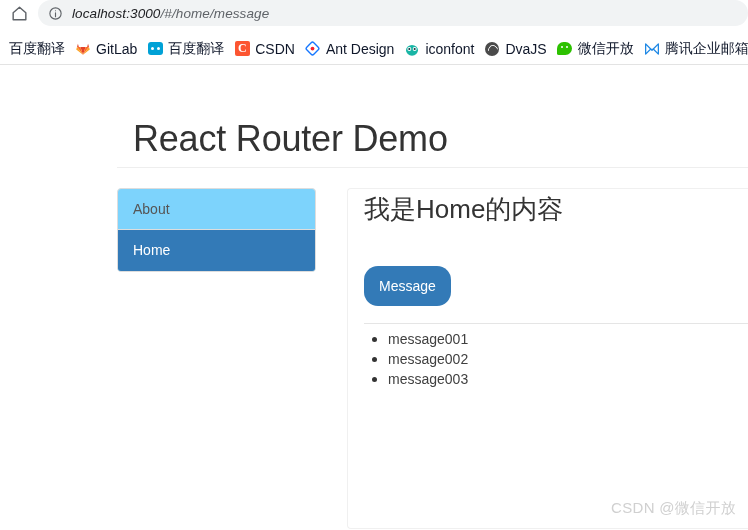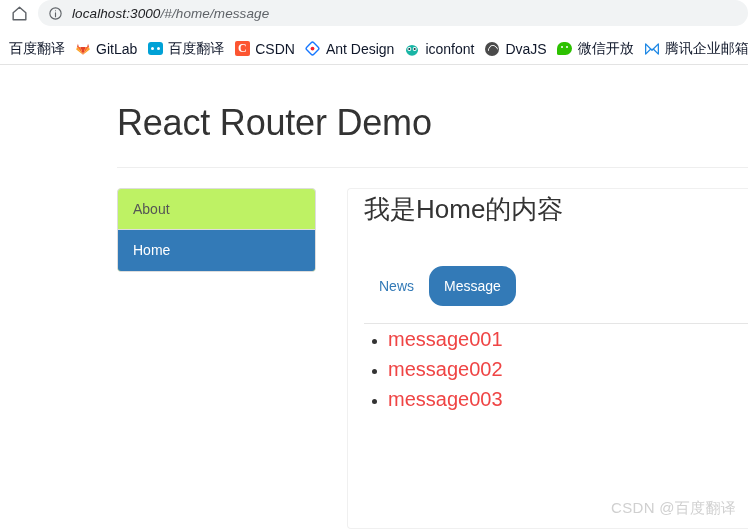--- a/index.html
+++ b/index.html
@@ -179,21 +179,21 @@
     background: #ffffff;
     overflow: hidden;
   }
   #page-title {
     position: absolute;
     left: 117px;
     top: 37px;
     font-size: 36px;
     font-weight: normal;
     color: #333333;
-    margin: 0;
+    margin: 16px;
     letter-spacing: -0.2px;
   }
   #title-rule {
     position: absolute;
     left: 117px;
     top: 102px;
     width: 631px;
     height: 1px;
     background: #eeeeee;
   }
@@ -201,21 +201,21 @@
   
   #sidebar-list {
     position: absolute;
     left: 117px;
     top: 123px;
     width: 199px;
     border: 1px solid #dddddd;
     border-radius: 4px;
     box-sizing: border-box;
     overflow: hidden;
-    background: #bef264;
+    background: #7dd3fc;
   }
   .list-item {
     display: block;
     padding: 10px 15px;
     font-size: 14px;
     color: #555555;
     border-bottom: 1px solid #dddddd;
     box-sizing: border-box;
     height: 41px;
     line-height: 20px;
@@ -287,25 +287,25 @@
     margin: 0;
     padding-left: 24px;
     list-style: disc;
   }
   #message-list li {
     margin: 0;
     padding: 0;
     line-height: 20px;
     color: #333333;
   }
-  #message-list li + li { margin-top: 8px; }
+  #message-list li + li { margin-top: 0px; }
   #message-list a {
-    color: #ef4444;
+    color: #404040;
     text-decoration: none;
-    font-size: 20px;
+    font-size: 14px;
     line-height: 20px;
   }
 
   
   #watermark {
     position: absolute;
     right: 12px;
     bottom: 12px;
     font-size: 15px;
     color: #d0d0d0;
@@ -432,27 +432,26 @@
 
   <div id="sidebar-list">
     <a class="list-item">About</a>
     <a class="list-item active">Home</a>
   </div>
 
   <div id="content-panel">
     <h2 id="content-heading">我是Home的内容</h2>
 
     <div id="tab-row">
-      <a class="nav-link">News</a>
       <a class="nav-link active">Message</a>
     </div>
 
     <div id="list-rule"></div>
 
     <ul id="message-list">
       <li><a>message001</a></li>
       <li><a>message002</a></li>
       <li><a>message003</a></li>
     </ul>
   </div>
 
-  <div id="watermark">CSDN @百度翻译</div>
+  <div id="watermark">CSDN @微信开放</div>
 </div>
 
 </body></html>

